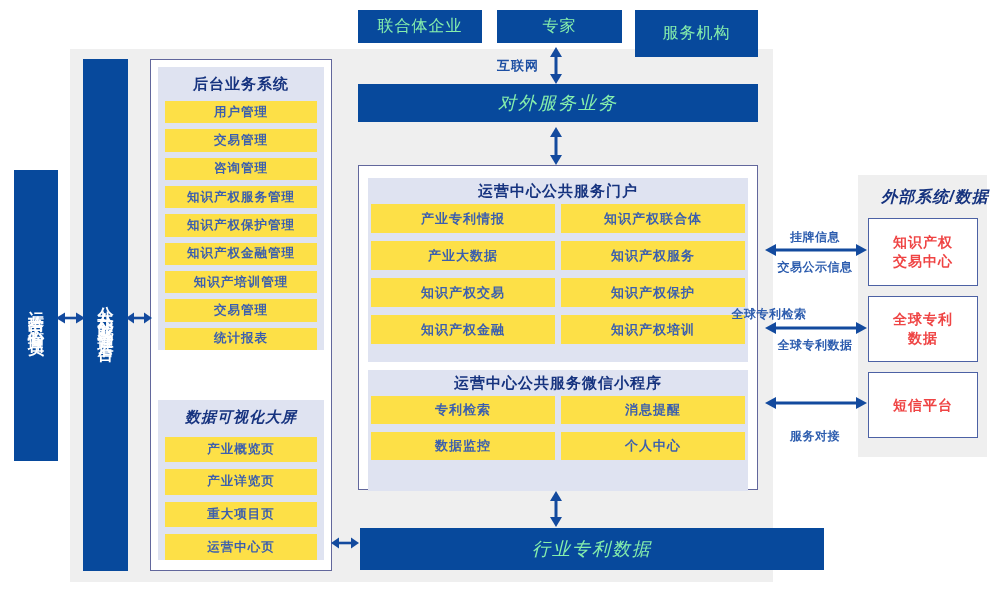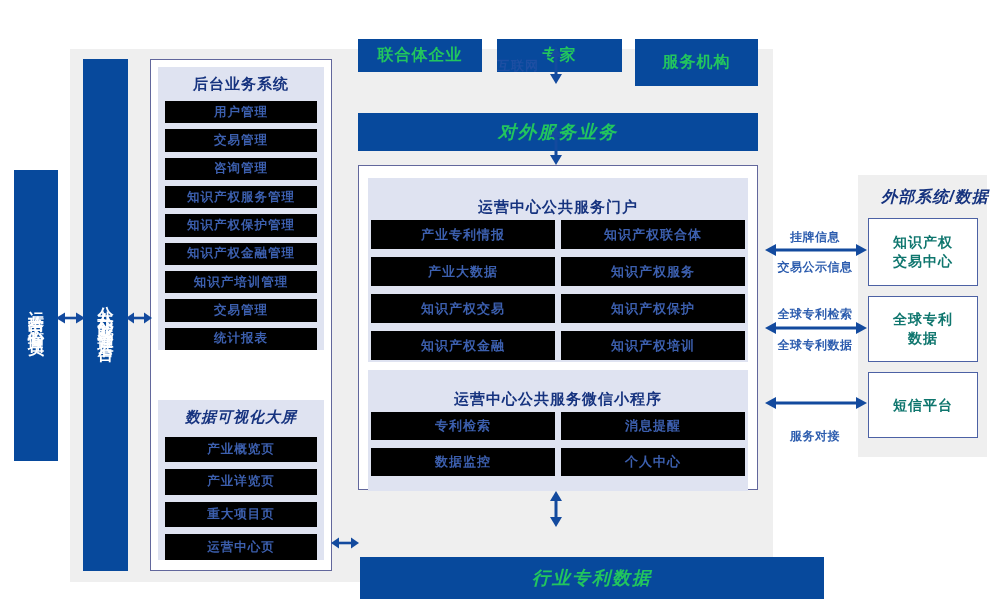--- a/index.html
+++ b/index.html
@@ -4,23 +4,22 @@
 <style>
   html,body{margin:0;padding:0;background:#ffffff;}
   #canvas{
     position:relative;width:1000px;height:601px;background:#ffffff;overflow:hidden;
     font-family:"Liberation Sans","DejaVu Sans",sans-serif;
   }
   .abs{position:absolute;box-sizing:border-box;}
   .gray{background:#efefef;}
   
   .bluebox{
-    background:#07499c;color:#22c55e;display:flex;align-items:center;justify-content:center;
-    font-weight:bold;
-    margin-top:29px;
+    background:#07499c;color:#86efac;display:flex;align-items:center;justify-content:center;
+    font-weight:normal;
   }
   .topbox{font-size:16px;letter-spacing:1px;}
   .bigbar{font-size:18px;font-style:italic;letter-spacing:2px;}
   .vbar{
     background:#07499c;color:#ffffff;display:flex;align-items:center;justify-content:center;
   }
   .vbar span{
     writing-mode:vertical-rl;text-orientation:upright;font-weight:bold;font-size:16px;
     letter-spacing:5px;line-height:1;
   }
@@ -28,42 +27,42 @@
   .outline{background:#ffffff;border:1.6px solid #62679c;}
   
   .lav{background:#dfe3f1;}
   .subpanel{display:flex;flex-direction:column;align-items:center;}
   .sub-title{
     color:#16337f;font-weight:bold;font-size:15px;letter-spacing:1px;line-height:1;
     display:flex;align-items:center;justify-content:center;
   }
   .sub-title.slant{font-style:italic;}
   .witem{
-    background:#000000;color:#3c5fae;font-size:12.5px;font-weight:600;
+    background:#fde047;color:#3c5fae;font-size:12.5px;font-weight:600;
     display:flex;align-items:center;justify-content:center;letter-spacing:1px;
   }
   
   #backend-panel{padding-top:5px;}
   #backend-panel .sub-title{height:27px;}
   #backend-panel .witem{width:152px;height:26px;margin-top:6px;}
   #backend-panel .witem:first-of-type{margin-top:2px;}
   #dataviz-panel{padding-top:4px;}
   #dataviz-panel .sub-title{height:26px;}
   #dataviz-panel .witem{width:152px;height:26px;margin-top:7px;}
   #dataviz-panel .witem:first-of-type{margin-top:1px;}
   
-  .gridpanel{display:flex;flex-direction:column;align-items:center;padding-top:21px;}
+  .gridpanel{display:flex;flex-direction:column;align-items:center;padding-top:5px;}
   .gridpanel .grid{
     display:grid;grid-template-columns:184px 184px;column-gap:6px;row-gap:8px;margin-top:6px;
   }
   .gridpanel .witem{height:29px;font-size:13px;}
   #mini-panel .witem{height:28px;}
   
   .extbox{
-    background:#ffffff;border:1.2px solid #4c61a4;color:#0f766e;font-weight:600;font-size:14px;
+    background:#ffffff;border:1.2px solid #4c61a4;color:#ef4444;font-weight:600;font-size:14px;
     display:flex;flex-direction:column;align-items:center;justify-content:center;
     text-align:center;line-height:1.35;letter-spacing:1px;
   }
   .linklabel{
     color:#2c5cae;font-weight:600;font-size:12px;text-align:center;letter-spacing:0.5px;
   }
   .netlabel{color:#1d4fa3;font-weight:bold;font-size:13px;text-align:center;letter-spacing:1px;}
   svg.arrow{display:block;}
 </style>
 </head>
@@ -148,21 +147,21 @@
   <div class="abs extbox" style="left:868px;top:296px;width:110px;height:66px;">
     <span>全球专利</span>
     <span>数据</span>
   </div>
   <div class="abs extbox" style="left:868px;top:372px;width:110px;height:66px;">
     <span>短信平台</span>
   </div>
 
   <div class="abs linklabel" style="left:762px;top:229px;width:106px;">挂牌信息</div>
   <div class="abs linklabel" style="left:758px;top:259px;width:114px;">交易公示信息</div>
-  <div class="abs linklabel" style="left:758px;top:306px;width:114px;">全球专利检索</div>
+  <div class="abs linklabel" style="left:712px;top:306px;width:114px;">全球专利检索</div>
   <div class="abs linklabel" style="left:758px;top:337px;width:114px;">全球专利数据</div>
   <div class="abs linklabel" style="left:762px;top:428px;width:106px;">服务对接</div>
 
   <svg class="abs arrow" style="left:549px;top:47px;" width="14" height="37" viewBox="0 0 14 37">
     <line x1="7" y1="8" x2="7" y2="29" stroke="#134a9e" stroke-width="3"></line>
     <polygon points="7,0 1,10 13,10" fill="#134a9e"></polygon>
     <polygon points="7,37 1,27 13,27" fill="#134a9e"></polygon>
   </svg>
   <svg class="abs arrow" style="left:549px;top:127px;" width="14" height="38" viewBox="0 0 14 38">
     <line x1="7" y1="8" x2="7" y2="30" stroke="#134a9e" stroke-width="3"></line>

